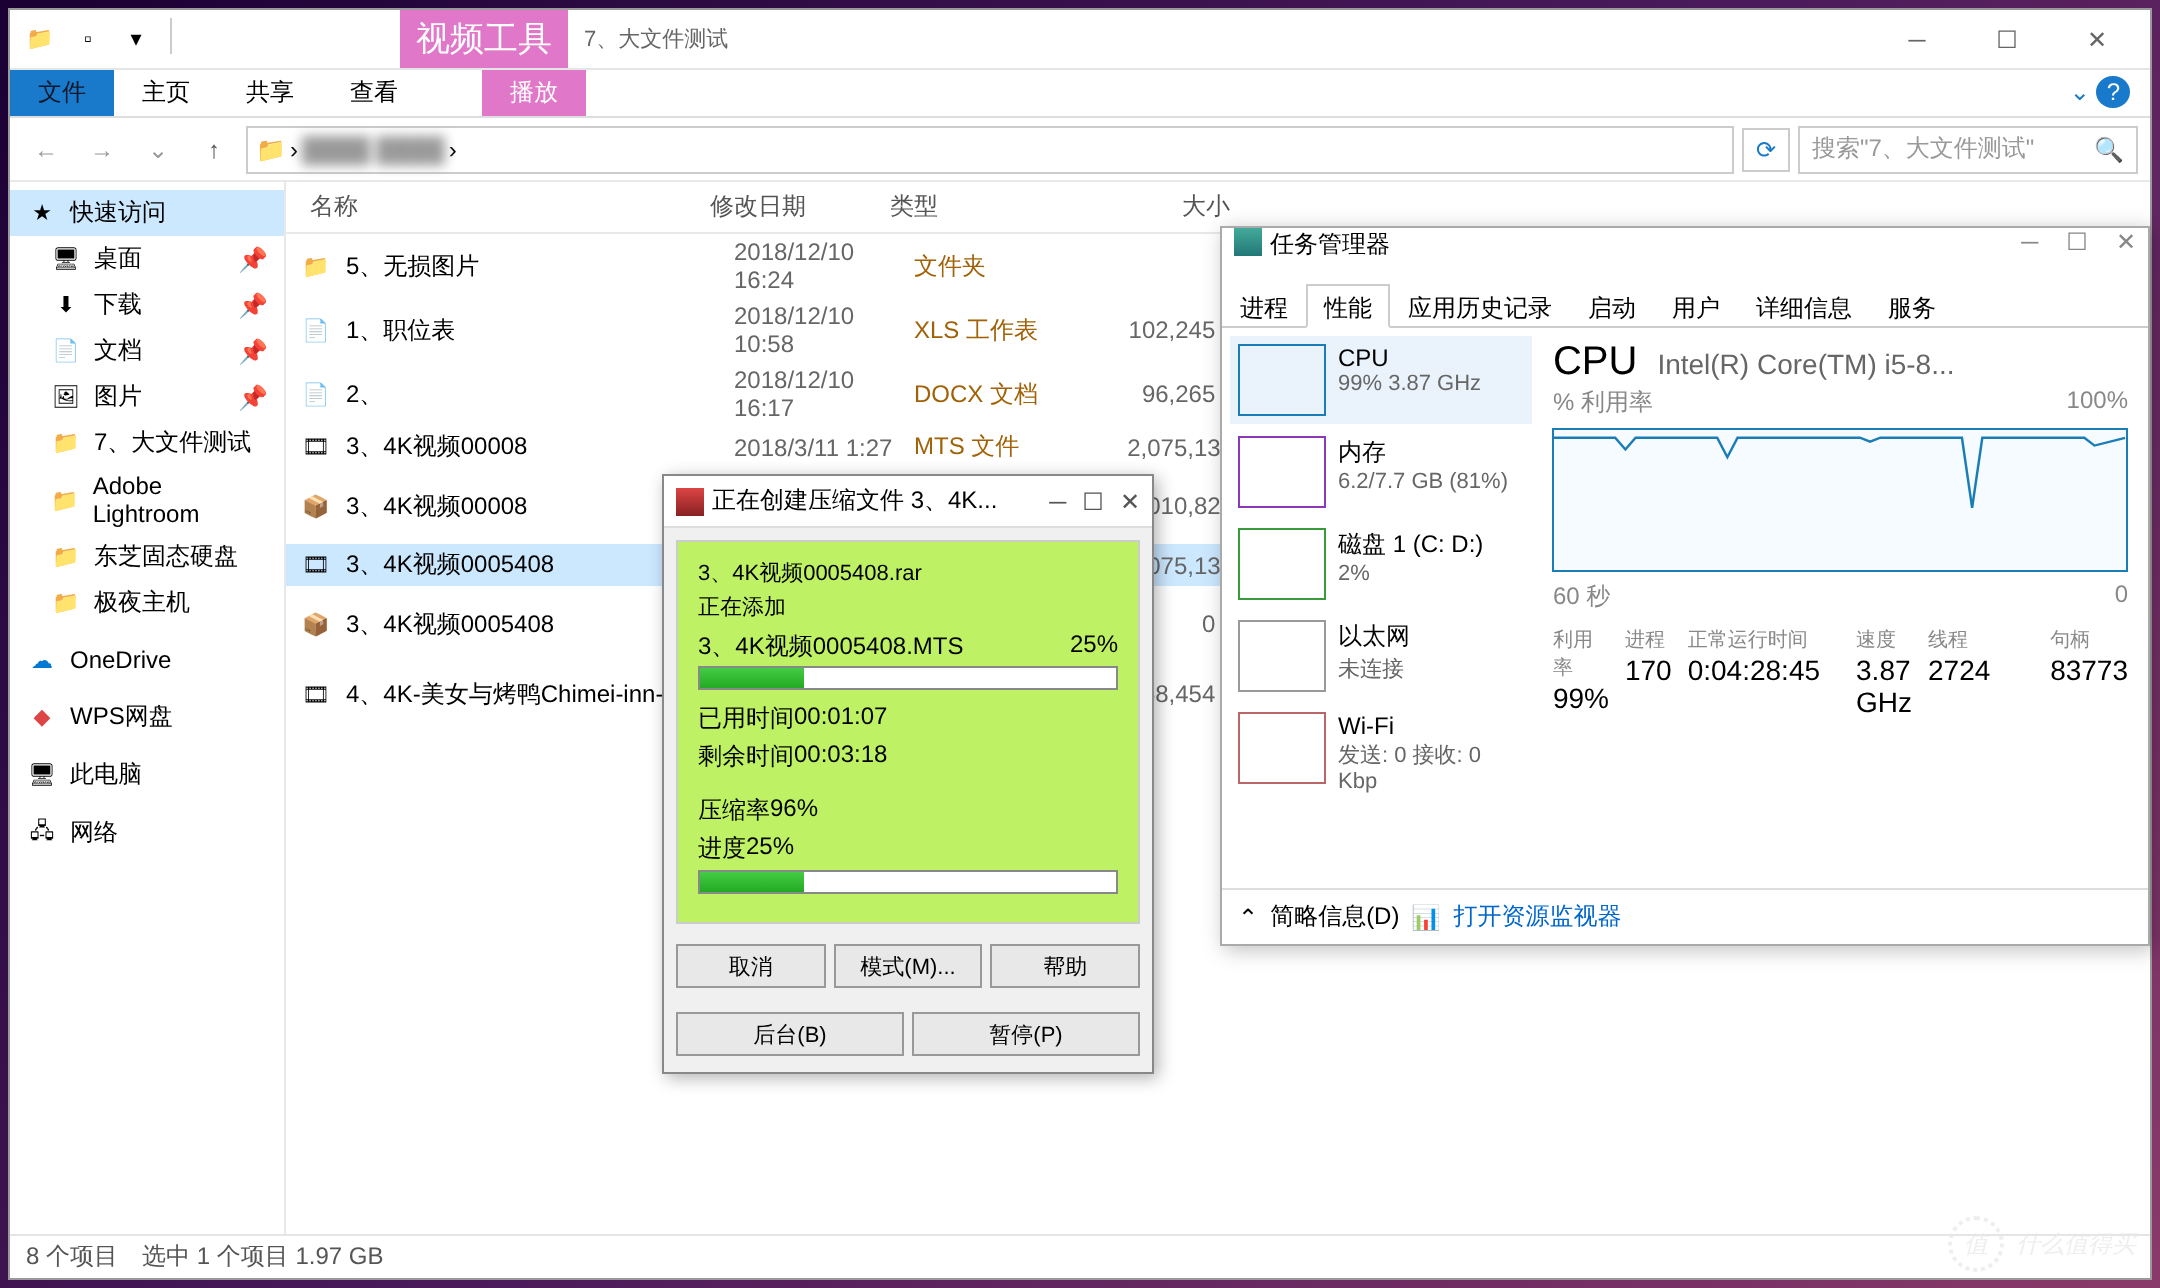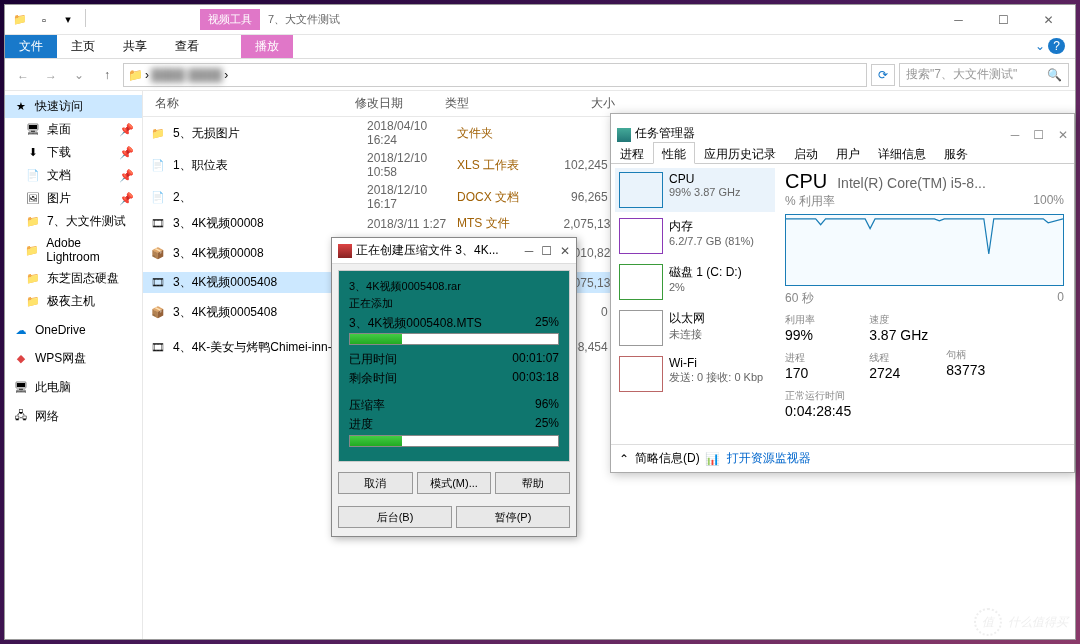--- a/index.html
+++ b/index.html
@@ -3,27 +3,27 @@
 <meta charset="utf-8">
 <style>
 *{margin:0;padding:0;box-sizing:border-box;font-family:"Microsoft YaHei","Segoe UI",Arial,sans-serif;font-size:12px}
 body{background:linear-gradient(135deg,#1a0033,#4a1a5a,#8a3a6a);width:1080px;height:644px;position:relative;overflow:hidden}
 .explorer{position:absolute;top:4px;left:4px;width:1072px;height:636px;background:#fff;border:1px solid #999;display:flex;flex-direction:column}
 .titlebar{height:30px;background:#fff;display:flex;align-items:center;padding:0 4px;border-bottom:1px solid #e5e5e5}
 .titlebar-icons{display:flex;gap:2px}
 .titlebar-icon{width:22px;height:22px;display:flex;align-items:center;justify-content:center;font-size:11px}
 .folder-ico{color:#f5c949}
 .divider{width:1px;height:18px;background:#ccc;margin:0 4px}
-.ribbon-tab-context{background:#e077c8;color:#fff;padding:3px 8px;margin-left:110px;font-size:11px}
+.ribbon-tab-context{background:#e077c8;color:#fff;padding:3px 8px;margin-left:110px;font-size:17px}
 .title-path{margin-left:8px;color:#666;font-size:11px}
 .win-controls{margin-left:auto;display:flex}
 .win-btn{width:45px;height:28px;display:flex;align-items:center;justify-content:center;color:#666}
 .ribbon{height:24px;display:flex;align-items:stretch;border-bottom:1px solid #ddd}
 .ribbon-tab{padding:4px 14px;font-size:12px;display:flex;align-items:center;cursor:pointer}
-.ribbon-tab.file{background:#1979ca;color:#ffffff}
+.ribbon-tab.file{background:#1979ca;color:#0f172a}
 .ribbon-tab.play{background:#e077c8;color:#fff;margin-left:28px}
 .ribbon-help{margin-left:auto;padding:4px 10px;color:#1979ca}
 .addressbar{height:32px;display:flex;align-items:center;padding:0 6px;gap:4px;border-bottom:1px solid #e8e8e8}
 .nav-btn{width:24px;height:24px;display:flex;align-items:center;justify-content:center;color:#999}
 .nav-btn.active{color:#555}
 .crumbs{flex:1;height:24px;border:1px solid #ccc;display:flex;align-items:center;padding:0 4px;gap:2px;font-size:11px;background:#fff}
 .crumb-ico{color:#f5c949}
 .blur{filter:blur(3px);color:#999}
 .refresh{width:24px;height:22px;border:1px solid #ccc;display:flex;align-items:center;justify-content:center;color:#1979ca}
 .search{width:170px;height:24px;border:1px solid #ccc;display:flex;align-items:center;padding:0 6px;color:#999;gap:4px}
@@ -46,30 +46,30 @@
 .fico{width:16px;margin-right:6px;font-size:11px}
 .fname{width:194px;overflow:hidden;white-space:nowrap}
 .fdate{width:90px;color:#666}
 .ftype{width:90px;color:#a16207}
 .fsize{width:80px;text-align:right;color:#666}
 .statusbar{height:22px;border-top:1px solid #e5e5e5;display:flex;align-items:center;padding:0 8px;gap:12px;font-size:11px;color:#555}
 .rar-dlg{position:absolute;top:237px;left:331px;width:246px;background:#f0f0f0;border:1px solid #888;box-shadow:2px 2px 8px rgba(0,0,0,.3)}
 .rar-title{height:26px;background:#fff;display:flex;align-items:center;padding:0 6px;font-size:11px;border-bottom:1px solid #ddd}
 .rar-ico{width:14px;height:14px;background:linear-gradient(#d44,#822);margin-right:4px}
 .rar-wc{margin-left:auto;display:flex;gap:8px;color:#555}
-.rar-body{padding:8px 10px;border:1px solid #ccc;margin:6px;background:#0f766e}
+.rar-body{padding:8px 10px;border:1px solid #ccc;margin:6px;background:#bef264}
 .rar-line{font-size:11px;margin-bottom:2px}
 .rar-prog-row{display:flex;justify-content:space-between;font-size:11px;margin:4px 0 1px}
 .rar-bar{height:12px;border:1px solid #888;background:#fff;margin-bottom:6px;position:relative}
 .rar-fill{height:100%;background:linear-gradient(#4c4,#2a2)}
-.rar-stats{display:flex;justify-content:space-between;font-size:11px;margin:2px 0}
+.rar-stats{display:flex;font-size:11px;margin:2px 0}
 .rar-btns{display:flex;gap:4px;padding:4px 6px 8px;justify-content:center}
 .rar-btn{flex:1;height:22px;border:1px solid #999;background:#e8e8e8;font-size:11px;cursor:pointer}
 .tm{position:absolute;top:113px;left:610px;width:465px;height:360px;background:#fff;border:1px solid #aaa;box-shadow:2px 2px 10px rgba(0,0,0,.25);display:flex;flex-direction:column}
-.tm-title{height:28px;display:flex;align-items:flex-end;padding:0 6px;font-size:12px}
+.tm-title{height:28px;display:flex;align-items:flex-start;padding:0 6px;font-size:12px}
 .tm-ico{width:14px;height:14px;margin-right:4px;background:linear-gradient(#4a9,#277)}
 .tm-wc{margin-left:auto;display:flex;gap:14px;color:#888}
 .tm-menu{height:20px;display:flex;gap:2px;padding:0 6px;font-size:11px}
 .tm-menu span{padding:2px 4px}
 .tm-tabs{height:22px;display:flex;border-bottom:1px solid #ccc;font-size:11px}
 .tm-tab{padding:3px 8px;border:1px solid transparent;cursor:pointer}
 .tm-tab.active{border:1px solid #ccc;border-bottom:1px solid #fff;background:#fff;margin-bottom:-1px}
 .tm-body{flex:1;display:flex;padding:4px;gap:4px;overflow:hidden}
 .tm-left{width:160px;overflow-y:auto}
 .tm-card{display:flex;gap:6px;padding:4px;margin-bottom:2px;cursor:pointer}
@@ -85,21 +85,21 @@
 .tm-info{flex:1}
 .tm-info-t{font-size:12px}
 .tm-info-s{font-size:11px;color:#666}
 .tm-right{flex:1;padding:2px 6px}
 .tm-cpu-hdr{display:flex;align-items:baseline;gap:10px}
 .tm-cpu-name{font-size:20px}
 .tm-cpu-model{font-size:14px;color:#666}
 .tm-chart{height:72px;border:1px solid #1a7db6;margin:4px 0;background:#f5fbff;position:relative}
 .tm-ticks{display:flex;justify-content:space-between;font-size:10px;color:#888}
 .tm-stats{display:flex;gap:18px;margin-top:6px}
-.tm-statcol{display:flex;flex-direction:column;gap:8px}
+.tm-statcol{display:flex;flex-direction:row;gap:8px}
 .tm-stat-l{font-size:10px;color:#888}
 .tm-stat-v{font-size:14px}
 .tm-side-labels{font-size:10px;color:#888;line-height:1.5;margin-left:auto}
 .tm-footer{height:28px;border-top:1px solid #ddd;display:flex;align-items:center;padding:0 8px;font-size:11px;gap:6px}
 .tm-link{color:#06c;cursor:pointer}
 .watermark{position:absolute;bottom:8px;right:12px;color:#e8e8e8;font-size:14px;font-style:italic;display:flex;align-items:center;gap:6px;opacity:.7}
 .wm-circle{width:28px;height:28px;border:2px dotted #e8e8e8;border-radius:50%;display:flex;align-items:center;justify-content:center;font-size:12px}
 svg{display:block}
 </style>
 </head>
@@ -211,21 +211,21 @@
       <div class="cols">
         <div class="col-name">名称</div>
         <div class="col-date">修改日期</div>
         <div class="col-type">类型</div>
         <div class="col-size">大小</div>
       </div>
       <div class="files" id="files">
           <div class="frow">
             <span class="fico">📁</span>
             <span class="fname">5、无损图片</span>
-            <span class="fdate">2018/04/10 16:24</span>
+            <span class="fdate">2018/12/10 16:24</span>
             <span class="ftype">文件夹</span>
             <span class="fsize"></span>
           </div>
           <div class="frow">
             <span class="fico">📄</span>
             <span class="fname">1、职位表</span>
             <span class="fdate">2018/12/10 10:58</span>
             <span class="ftype">XLS 工作表</span>
             <span class="fsize">102,245 KB</span>
           </div>
@@ -266,20 +266,24 @@
           </div>
           <div class="frow">
             <span class="fico">🎞</span>
             <span class="fname">4、4K-美女与烤鸭Chimei-inn-60mbps</span>
             <span class="fdate">2017/12/18 19:28</span>
             <span class="ftype">MP4 文件</span>
             <span class="fsize">258,454 KB</span>
           </div>
         </div>
     </div>
+  </div>
+  <div class="statusbar">
+    <span>8 个项目</span>
+    <span>选中 1 个项目 1.97 GB</span>
   </div>
 </div>
 
 <div class="rar-dlg">
   <div class="rar-title">
     <div class="rar-ico"></div>
     <span>正在创建压缩文件 3、4K...</span>
     <div class="rar-wc">
       <span>─</span>
       <span>☐</span>

